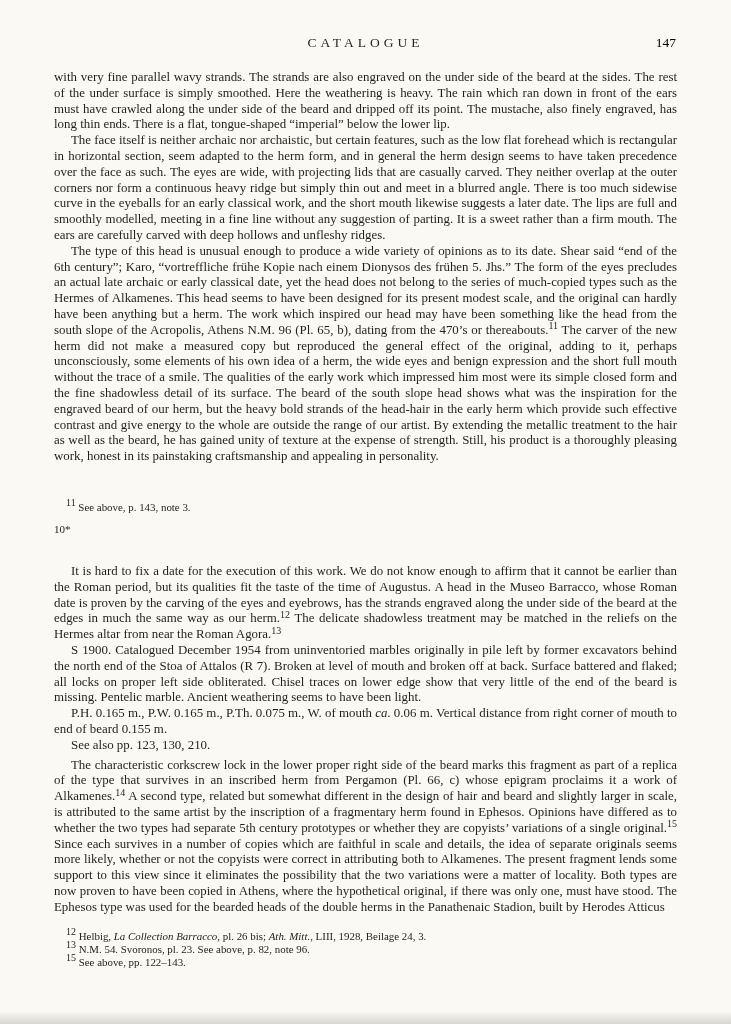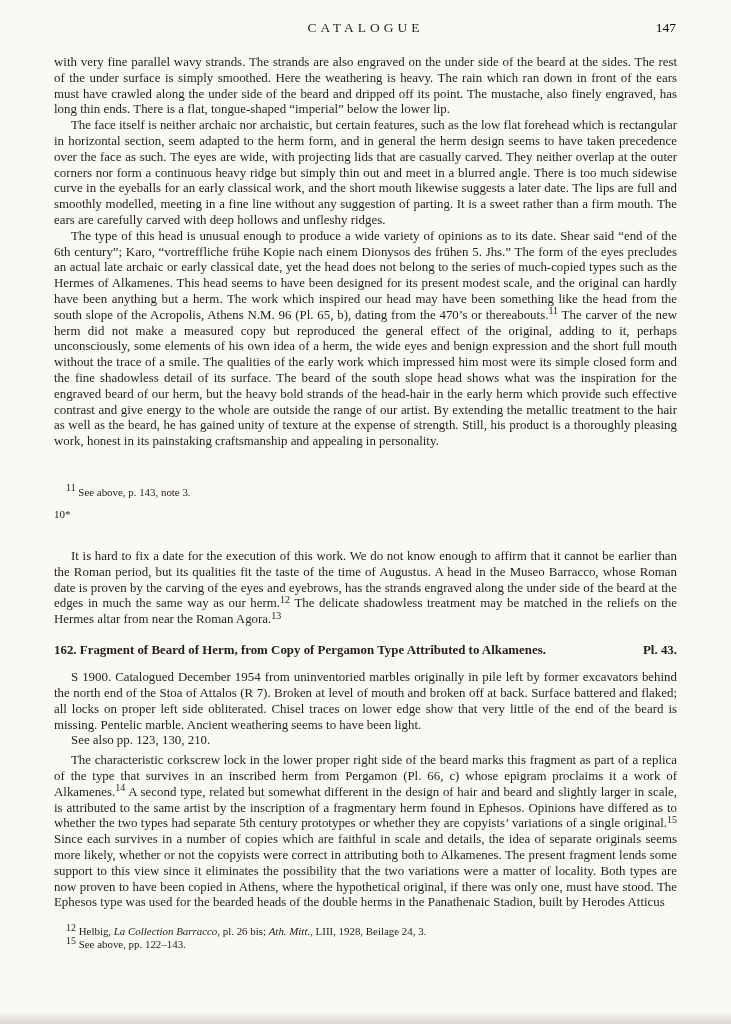--- a/index.html
+++ b/index.html
@@ -7,21 +7,21 @@
   body {
     background: #e9e6df;
     font-family: "Liberation Serif", "DejaVu Serif", serif;
   }
   .page {
     position: relative;
     width: 731px;
     height: 1024px;
     background: #fbf9f4;
     color: #221f1b;
-    padding: 20px 54px 0 54px;
+    padding: 35px 54px 0 54px;
     overflow: hidden;
   }
   .page::after {
     content: "";
     position: absolute;
     left: 0; right: 0; bottom: 0;
     height: 13px;
     background: linear-gradient(to bottom, rgba(60,55,45,0), rgba(60,55,45,0.18));
     pointer-events: none;
   }
@@ -123,30 +123,27 @@
       <p class="body-para indent"><span>The type of this head is unusual enough to produce a wide variety of opinions as to its date. Shear said “end of the 6th century”; Karo, “vortreffliche frühe Kopie nach einem Dionysos des frühen 5. Jhs.” The form of the eyes precludes an actual late archaic or early classical date, yet the head does not belong to the series of much-copied types such as the Hermes of Alkamenes. This head seems to have been designed for its present modest scale, and the original can hardly have been anything but a herm. The work which inspired our head may have been something like the head from the south slope of the Acropolis, Athens N.M. 96 (Pl. 65, b), dating from the 470’s or thereabouts.</span><sup>11</sup><span> The carver of the new herm did not make a measured copy but reproduced the general effect of the original, adding to it, perhaps unconsciously, some elements of his own idea of a herm, the wide eyes and benign expression and the short full mouth without the trace of a smile. The qualities of the early work which impressed him most were its simple closed form and the fine shadowless detail of its surface. The beard of the south slope head shows what was the inspiration for the engraved beard of our herm, but the heavy bold strands of the head-hair in the early herm which provide such effective contrast and give energy to the whole are outside the range of our artist. By extending the metallic treatment to the hair as well as the beard, he has gained unity of texture at the expense of strength. Still, his product is a thoroughly pleasing work, honest in its painstaking craftsmanship and appealing in personality.</span></p>
       <div class="footnotes footnotes-left">
         <p class="footnote"><sup>11</sup><span> See above, p. 143, note 3.</span></p>
       </div>
       <div class="signature-mark">10*</div>
     </div>
 
     <div class="column">
       <p class="body-para indent"><span>It is hard to fix a date for the execution of this work. We do not know enough to affirm that it cannot be earlier than the Roman period, but its qualities fit the taste of the time of Augustus. A head in the Museo Barracco, whose Roman date is proven by the carving of the eyes and eyebrows, has the strands engraved along the under side of the beard at the edges in much the same way as our herm.</span><sup>12</sup><span> The delicate shadowless treatment may be matched in the reliefs on the Hermes altar from near the Roman Agora.</span><sup>13</sup></p>
 
-      <div class="entry-heading">
-        <span>162.</span>
-        <span>Fragment of Beard of Herm, from Copy of Pergamon Type Attributed to Alkamenes.</span>
-        <span class="plate-ref">Pl. 43.</span>
-      </div>
 
       <p class="body-para indent"><span>S 1900. Catalogued December 1954 from uninventoried marbles originally in pile left by former excavators behind the north end of the Stoa of Attalos (R 7). Broken at level of mouth and broken off at back. Surface battered and flaked; all locks on proper left side obliterated. Chisel traces on lower edge show that very little of the end of the beard is missing. Pentelic marble. Ancient weathering seems to have been light.</span></p>
+      <p class="body-para indent"><span>P.H. 0.165 m., P.W. 0.165 m., P.Th. 0.075 m., W. of mouth </span><span class="i">ca.</span><span> 0.06 m. Vertical distance from right corner of mouth to end of beard 0.155 m.</span></p>
       <p class="body-para indent"><span>See also pp. 123, 130, 210.</span></p>
       <p class="body-para indent space-above"><span>The characteristic corkscrew lock in the lower proper right side of the beard marks this fragment as part of a replica of the type that survives in an inscribed herm from Pergamon (Pl. 66, c) whose epigram proclaims it a work of Alkamenes.</span><sup>14</sup><span> A second type, related but somewhat different in the design of hair and beard and slightly larger in scale, is attributed to the same artist by the inscription of a fragmentary herm found in Ephesos. Opinions have differed as to whether the two types had separate 5th century prototypes or whether they are copyists’ variations of a single original.</span><sup>15</sup><span> Since each survives in a number of copies which are faithful in scale and details, the idea of separate originals seems more likely, whether or not the copyists were correct in attributing both to Alkamenes. The present fragment lends some support to this view since it eliminates the possibility that the two variations were a matter of locality. Both types are now proven to have been copied in Athens, where the hypothetical original, if there was only one, must have stood. The Ephesos type was used for the bearded heads of the double herms in the Panathenaic Stadion, built by Herodes Atticus</span></p>
 
       <div class="footnotes">
         <p class="footnote"><sup>12</sup><span> Helbig, </span><span class="i">La Collection Barracco</span><span>, pl. 26 bis; </span><span class="i">Ath. Mitt.</span><span>, LIII, 1928, Beilage 24, 3.</span></p>
+        <p class="footnote"><sup>13</sup><span> N.M. 54. Svoronos, pl. 23. See above, p. 82, note 96.</span></p>
         <p class="footnote"><sup>15</sup><span> See above, pp. 122–143.</span></p>
       </div>
     </div>
 
   </div>
 </div>
 
 </body></html>

